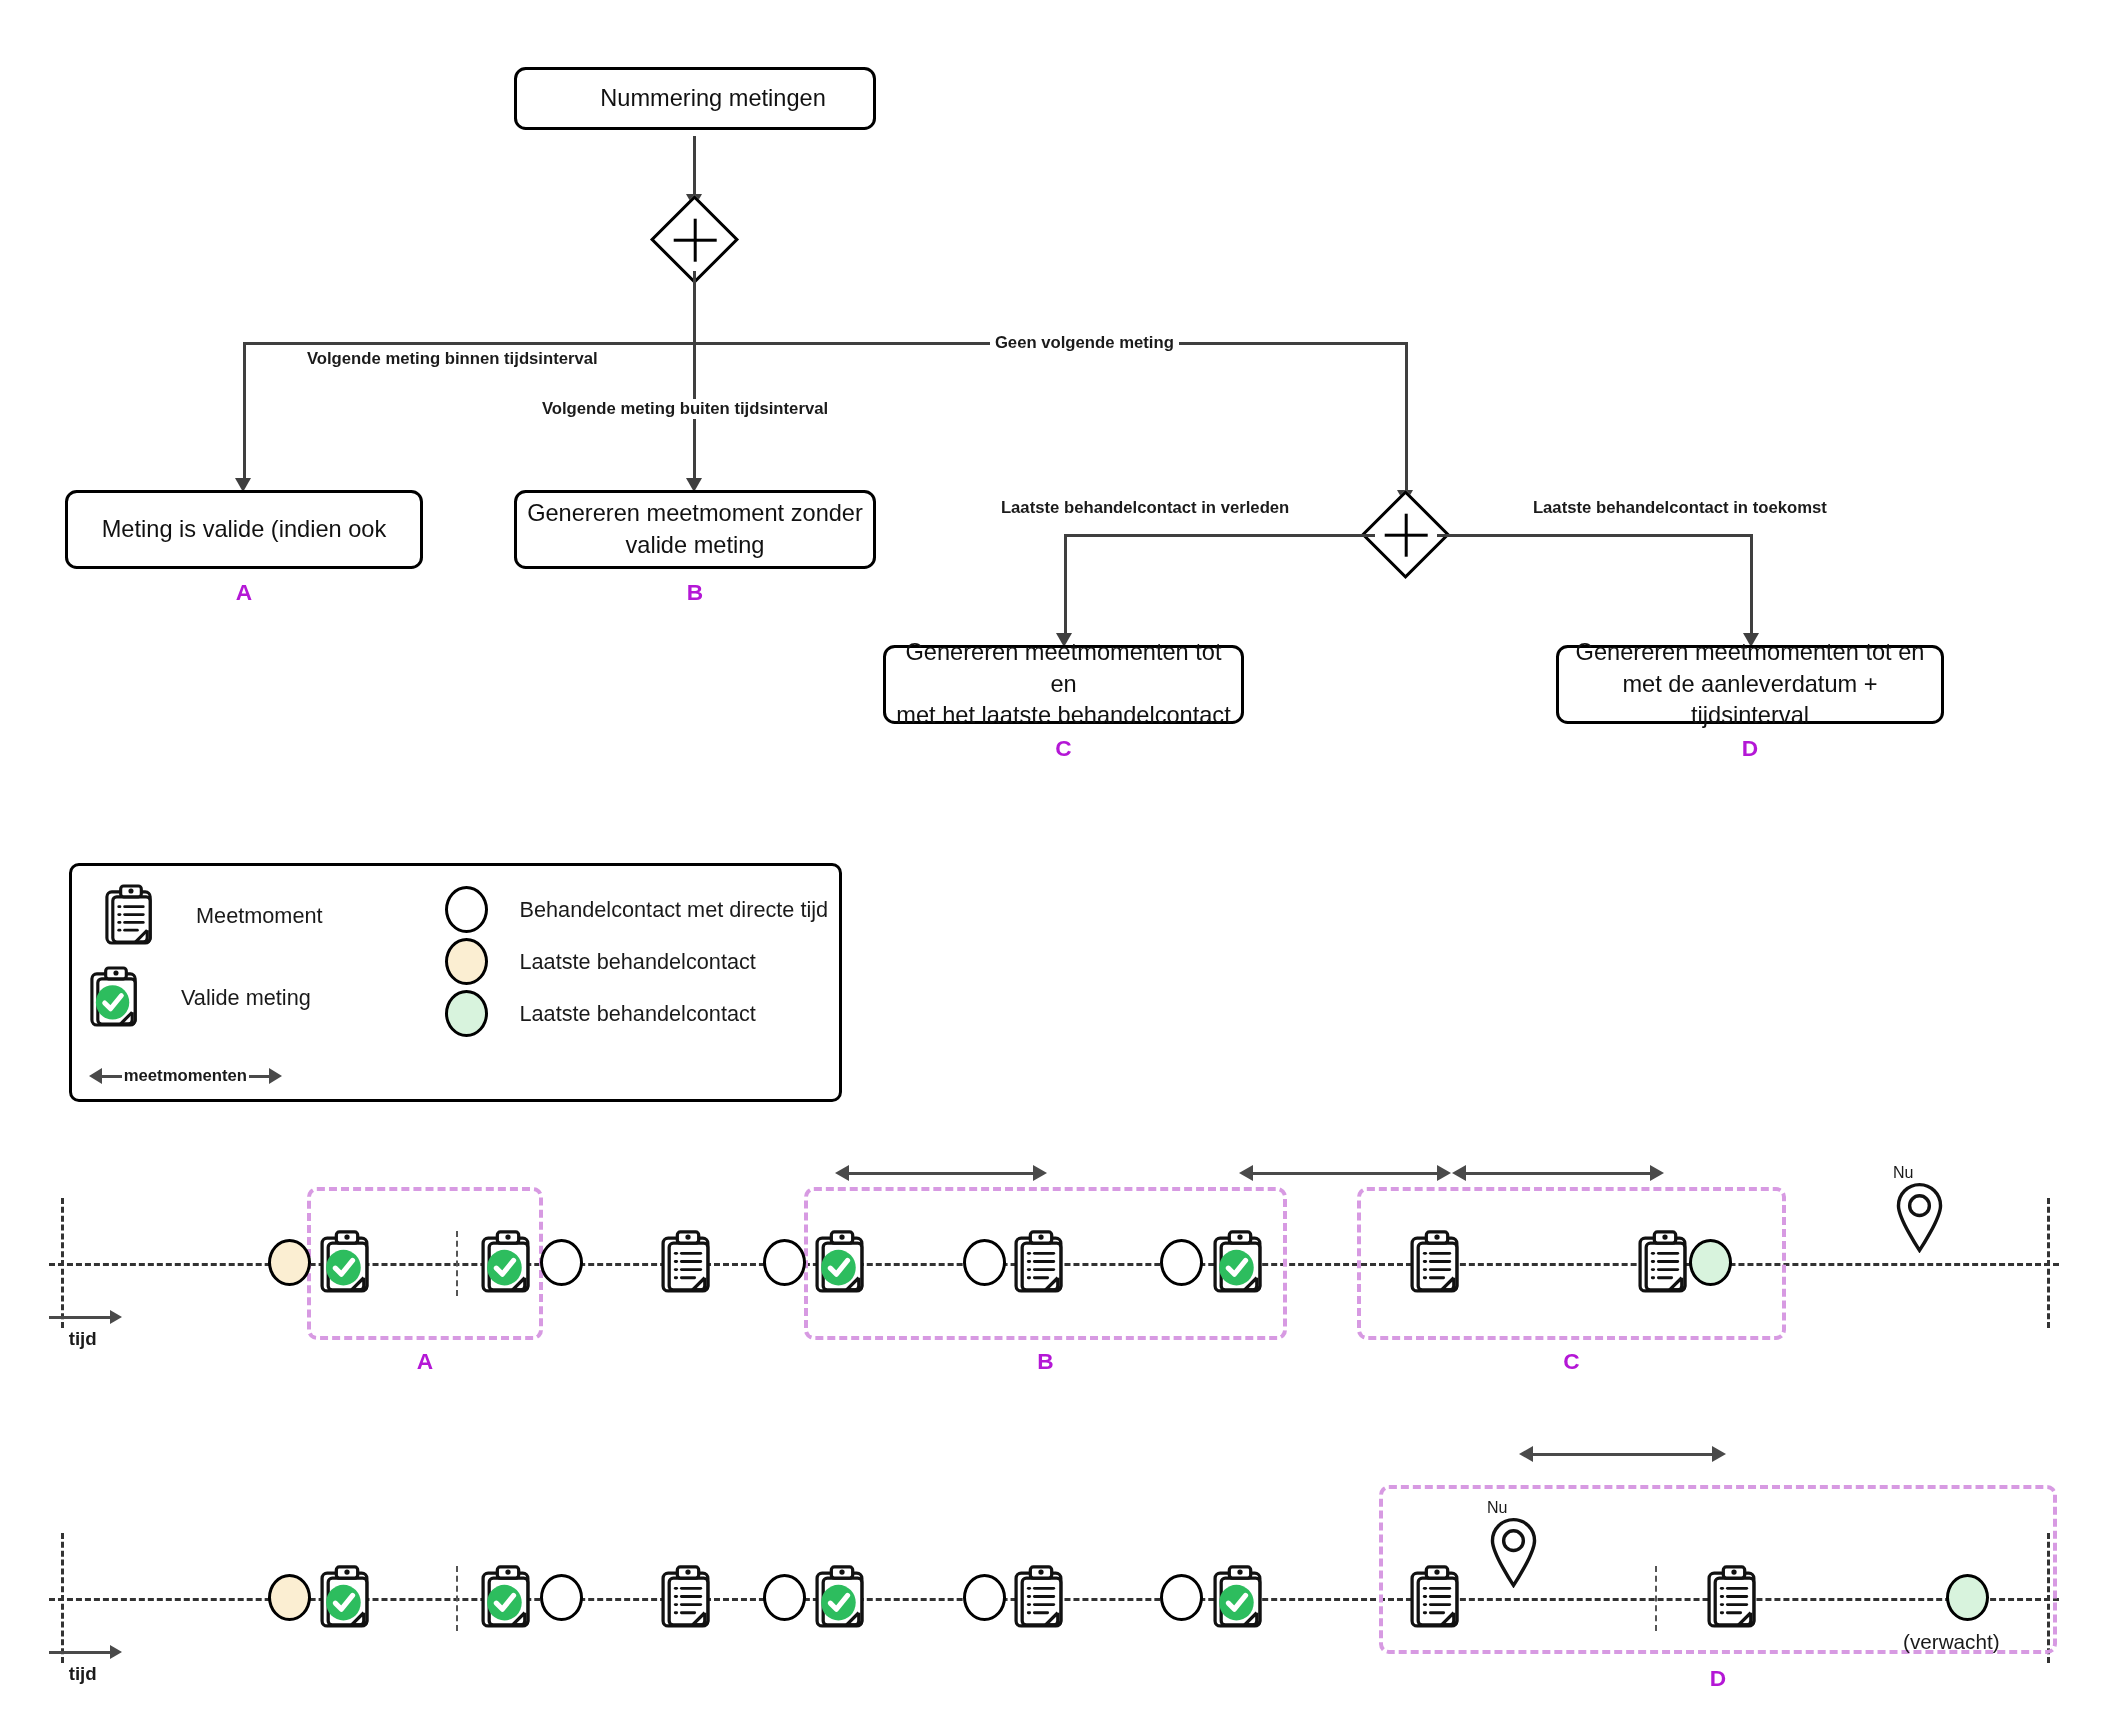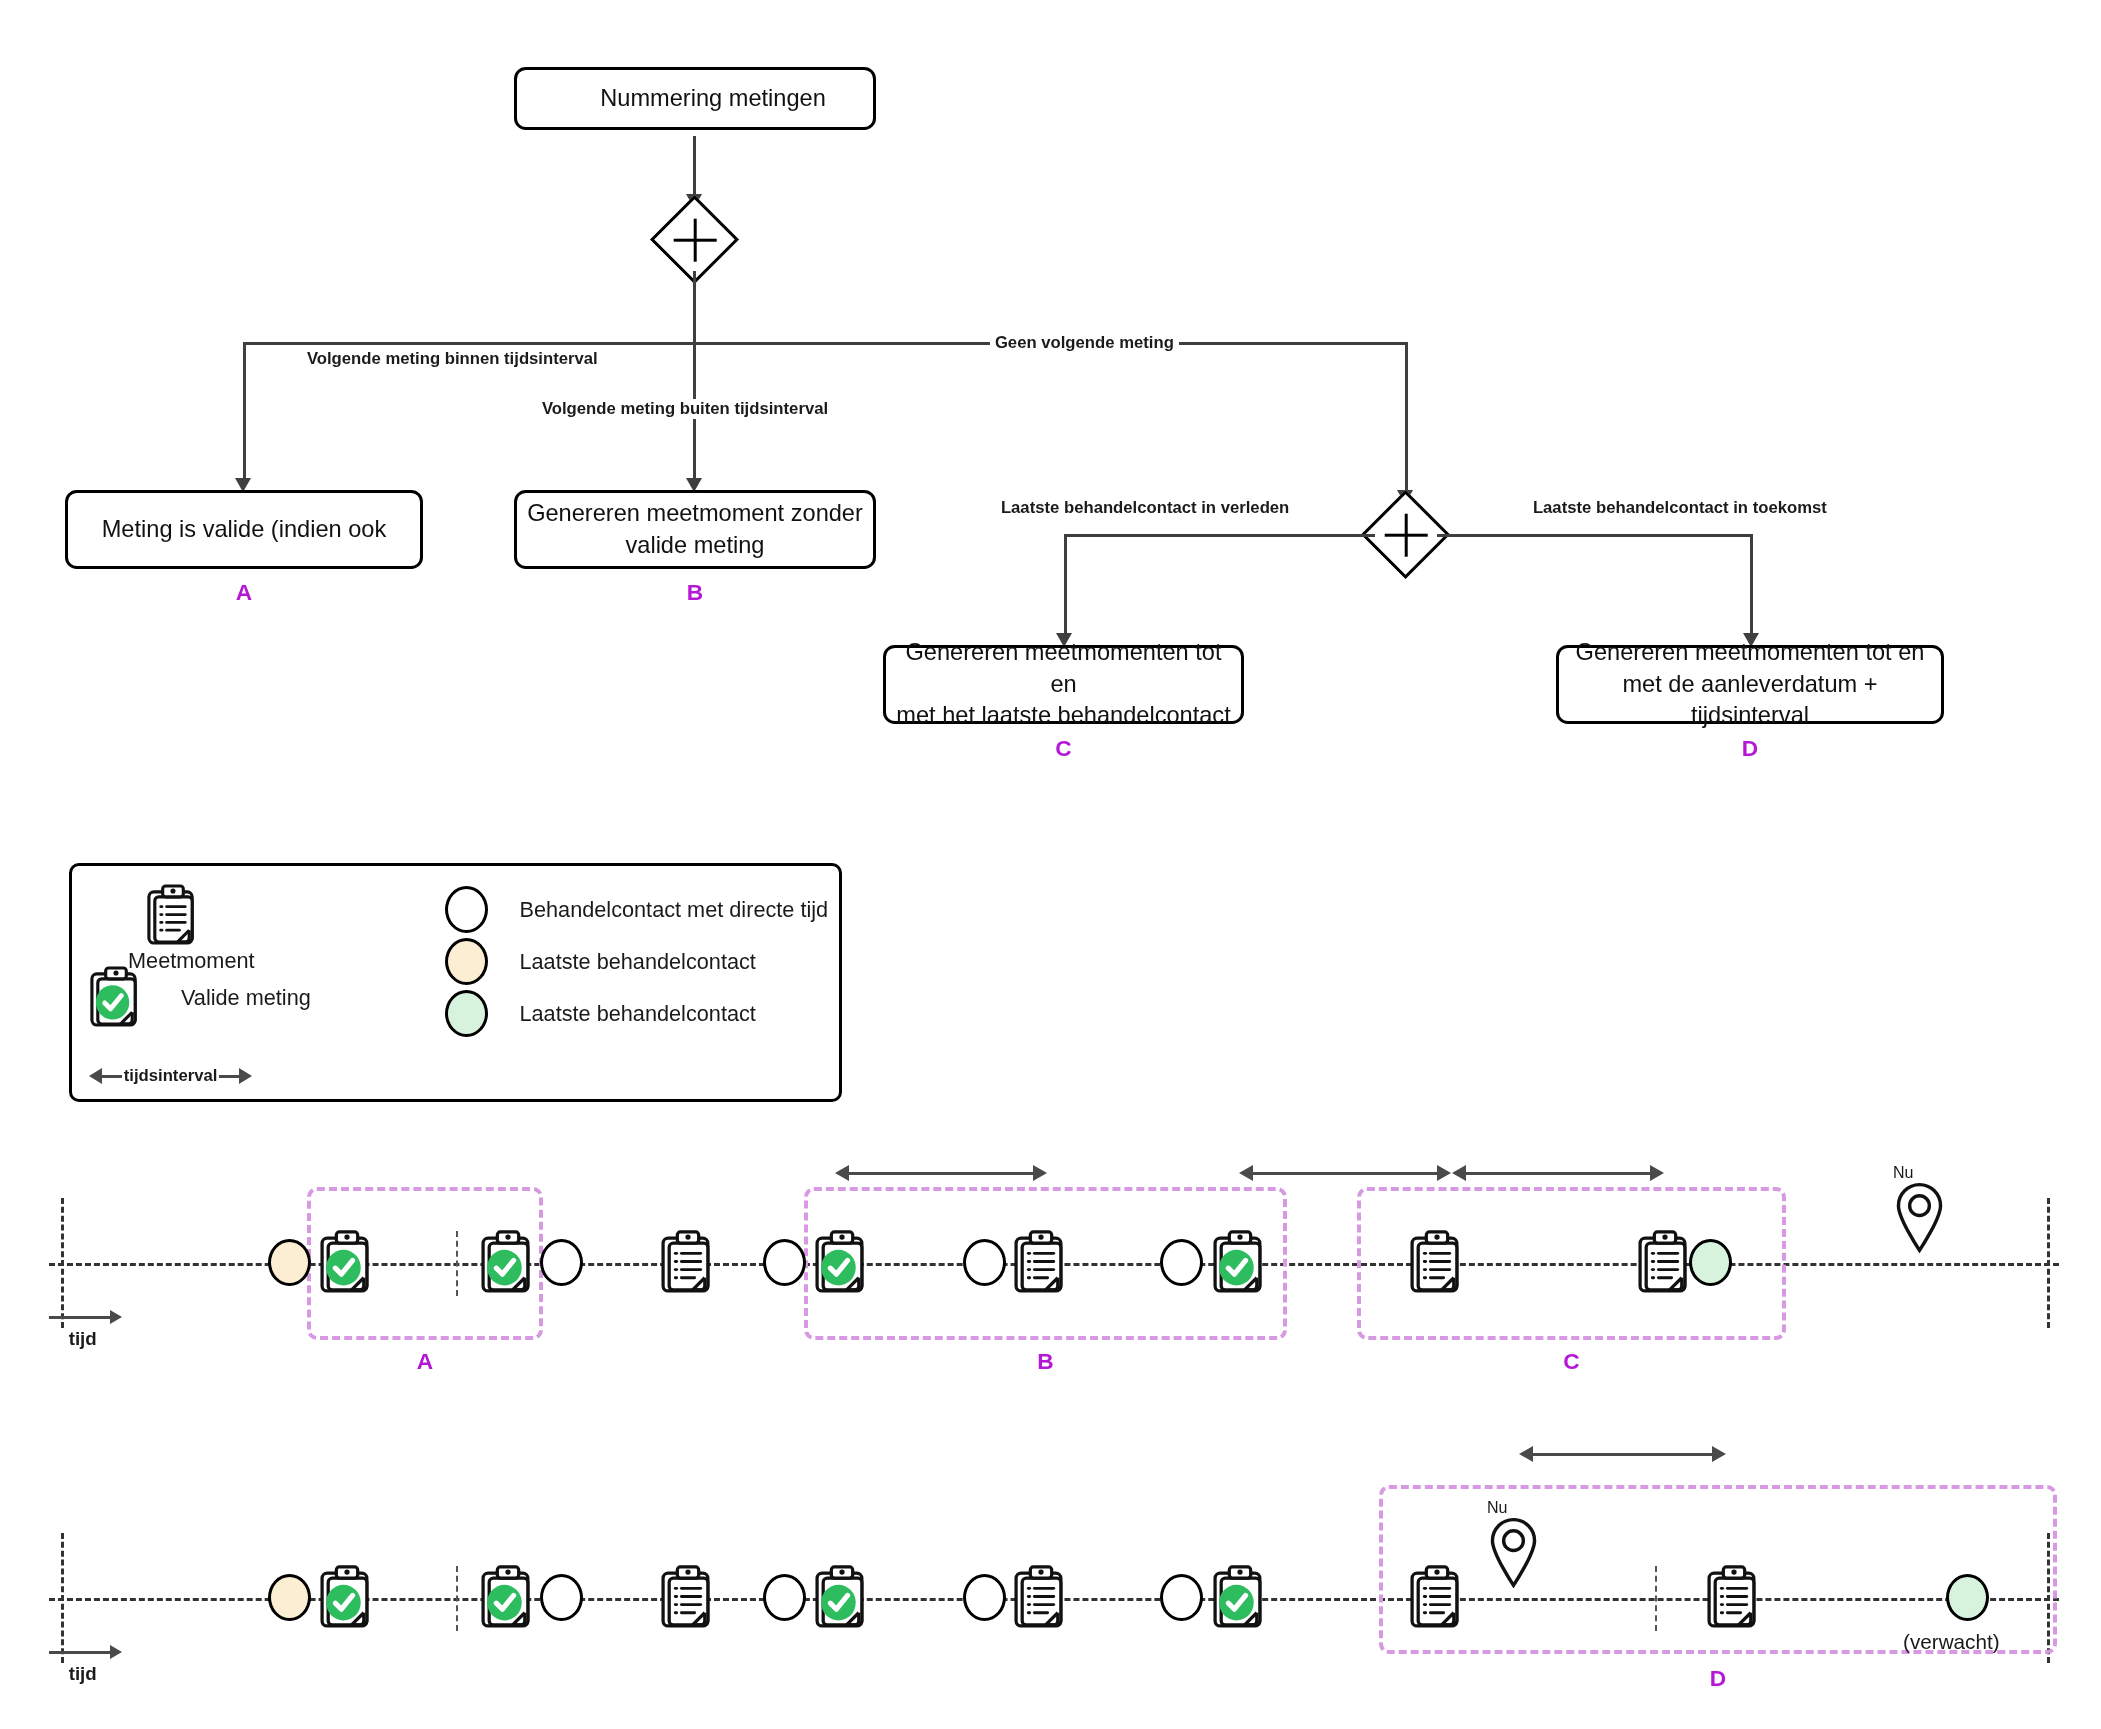--- a/index.html
+++ b/index.html
@@ -192,21 +192,21 @@
 <div class="node" style="left:1556px;top:645px;width:388px;height:79px;">
   <span>
     <span>Genereren meetmomenten tot en</span>
     <span>met de aanleverdatum + tijdsinterval</span>
   </span>
 </div>
 <div class="tag" style="left:1556px;top:735px;width:388px;">D</div>
 
 <div id="legend-box"></div>
 
-<div class="leg-row" style="left:91px;top:883px;flex-direction:column;">
+<div class="leg-row" style="left:102px;top:883px;">
   <span class="icon-holder" style="position:relative;width:57px;height:65px;display:inline-block;">
     <svg width="57" height="65" viewBox="0 0 58 66" xmlns="http://www.w3.org/2000/svg">
       <rect x="5" y="9" width="44" height="52" rx="5" fill="#fff" stroke="#111" stroke-width="3.2"></rect>
       <rect x="11" y="14" width="38" height="46" rx="4" fill="#fff" stroke="#111" stroke-width="3.2"></rect>
       <path d="M46 48 L46 56 a4 4 0 0 1 -4 4 L34 60" fill="none" stroke="#111" stroke-width="3.2"></path>
       <path d="M46 48 L34 60" fill="none" stroke="#111" stroke-width="3.2"></path>
       <rect x="19" y="3" width="21" height="11" rx="3" fill="#fff" stroke="#111" stroke-width="3.2"></rect>
       <circle cx="29.5" cy="8" r="2.6" fill="#111"></circle>
       <g stroke="#111" stroke-width="2.8" stroke-linecap="round">
         <line x1="17" y1="24" x2="18.3" y2="24"></line>
@@ -248,21 +248,21 @@
   <span class="leg-label" style="margin-left:31.5px;">Laatste behandelcontact</span>
 </div>
 <div class="leg-row" style="left:445px;top:990px;">
   <span class="circ mint" style="width:43px;height:47px;"></span>
   <span class="leg-label" style="margin-left:31.5px;">Laatste behandelcontact</span>
 </div>
 
 <div class="intvl" style="left:89px;top:1066px;">
   <span class="ahl"></span>
   <span class="bar" style="width:19.7px;"></span>
-  <span class="txt">tijdsinterval</span>
+  <span class="txt">meetmomenten</span>
   <span class="bar" style="width:19.7px;"></span>
   <span class="ahr"></span>
 </div>
 
 <div class="axis" style="left:49px;top:1263px;width:2010px;"></div>
 <div class="tick" style="left:61px;top:1198px;height:130px;"></div>
 <div class="tick" style="left:2047px;top:1198px;height:130px;"></div>
 
 <div class="tijd" style="left:49px;top:1310px;">
   <span class="line">

